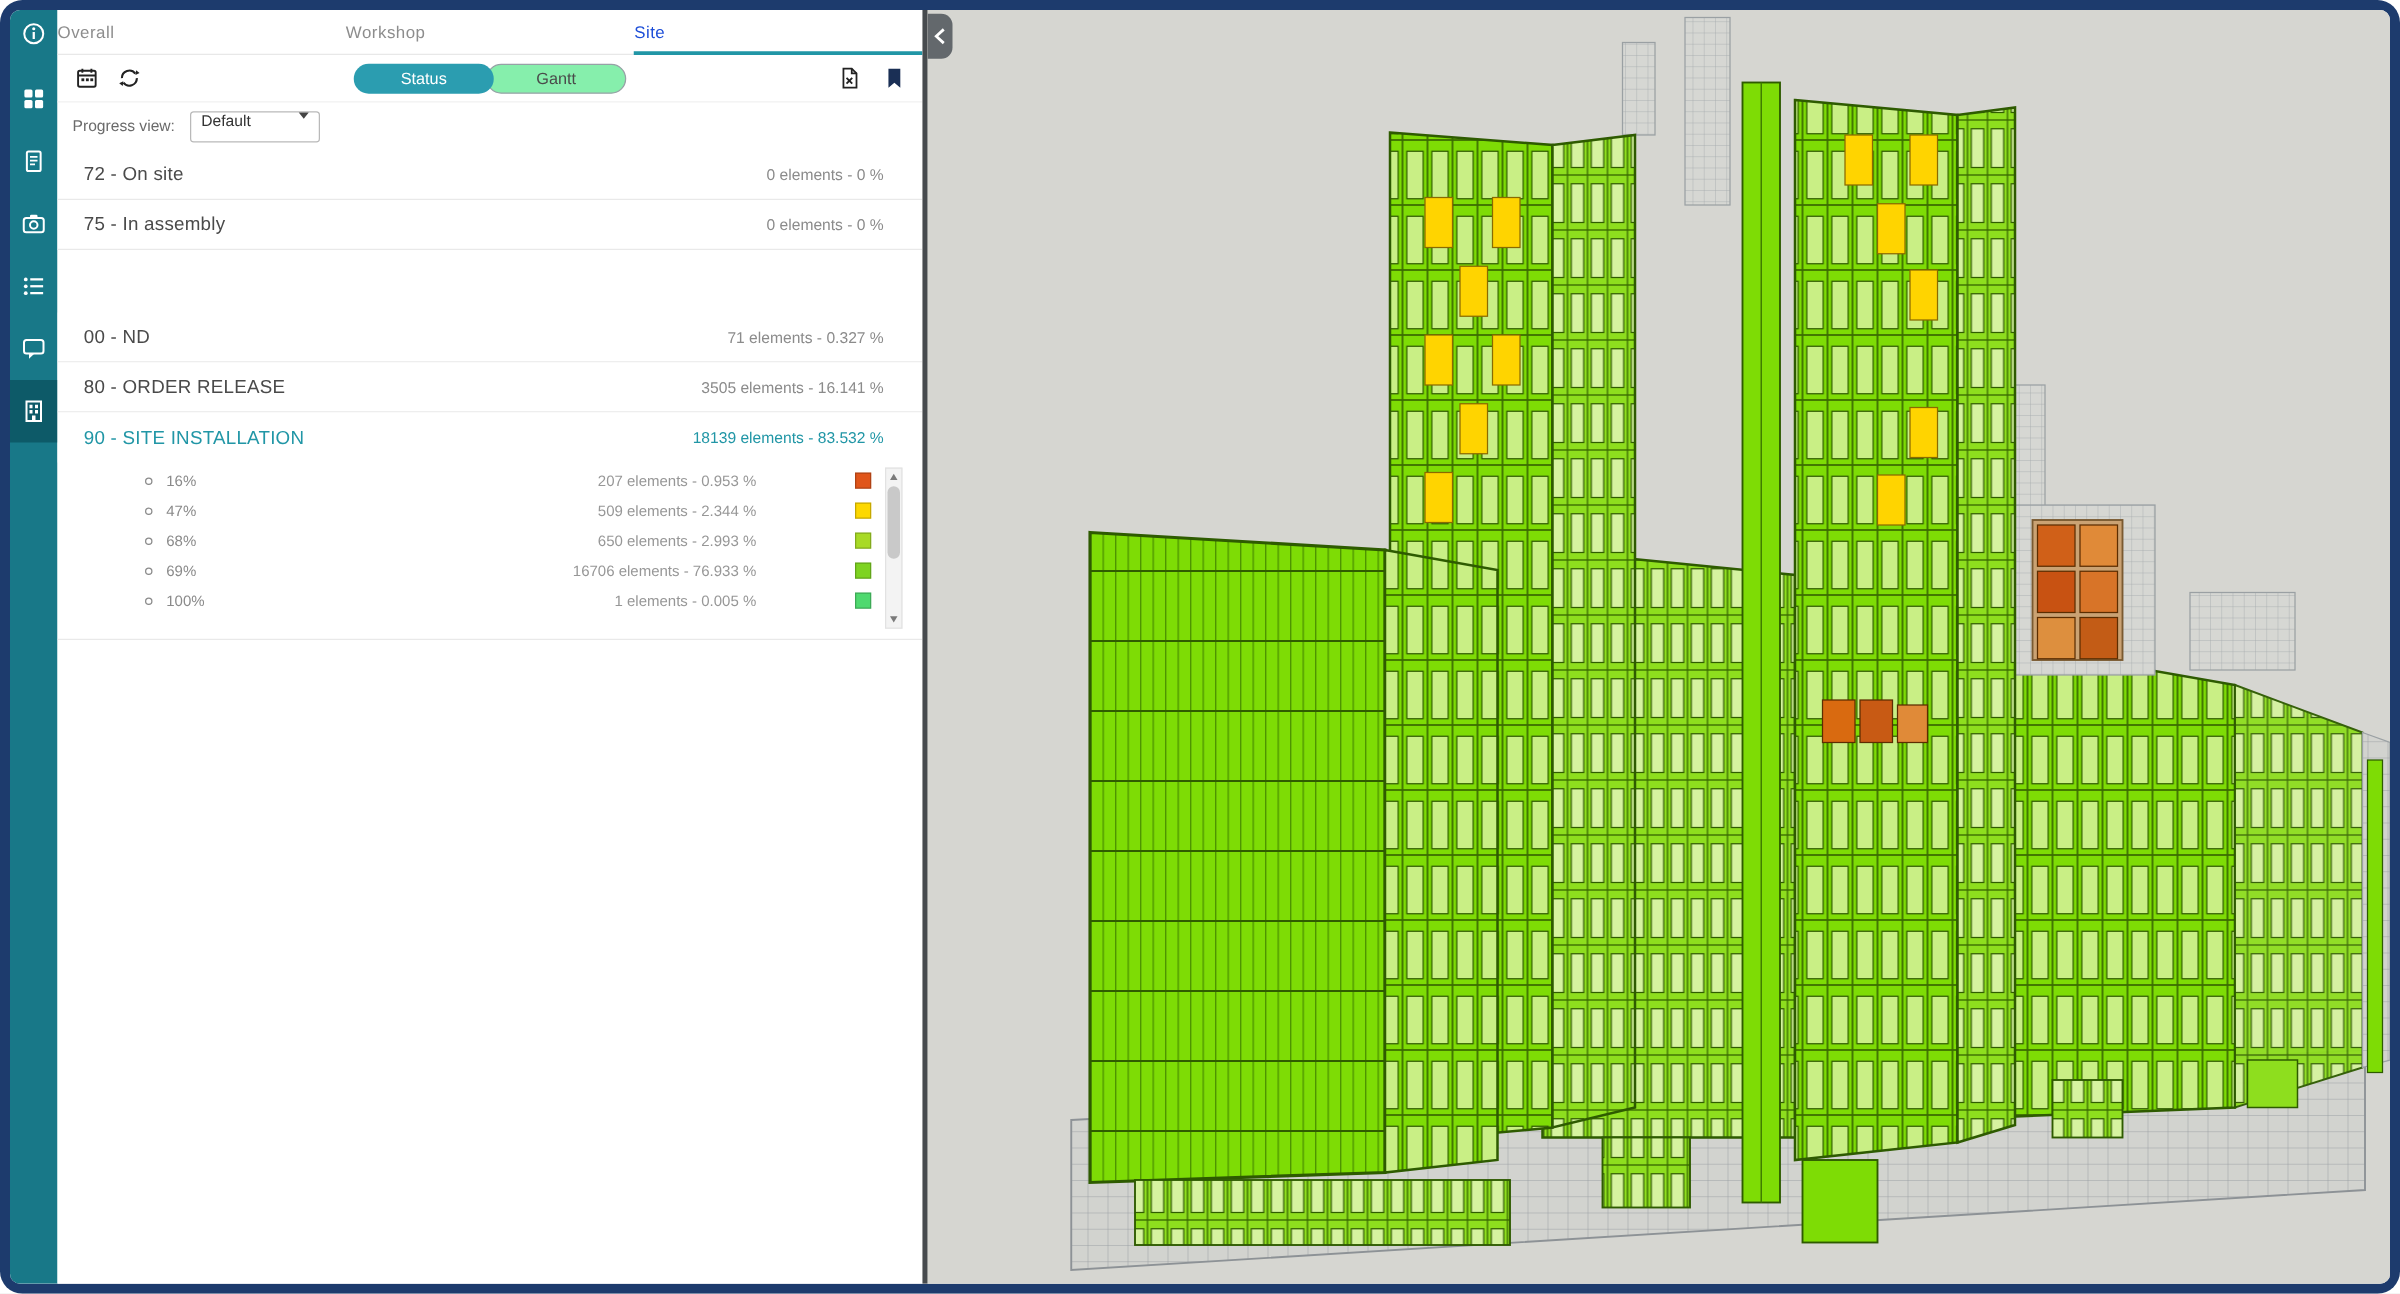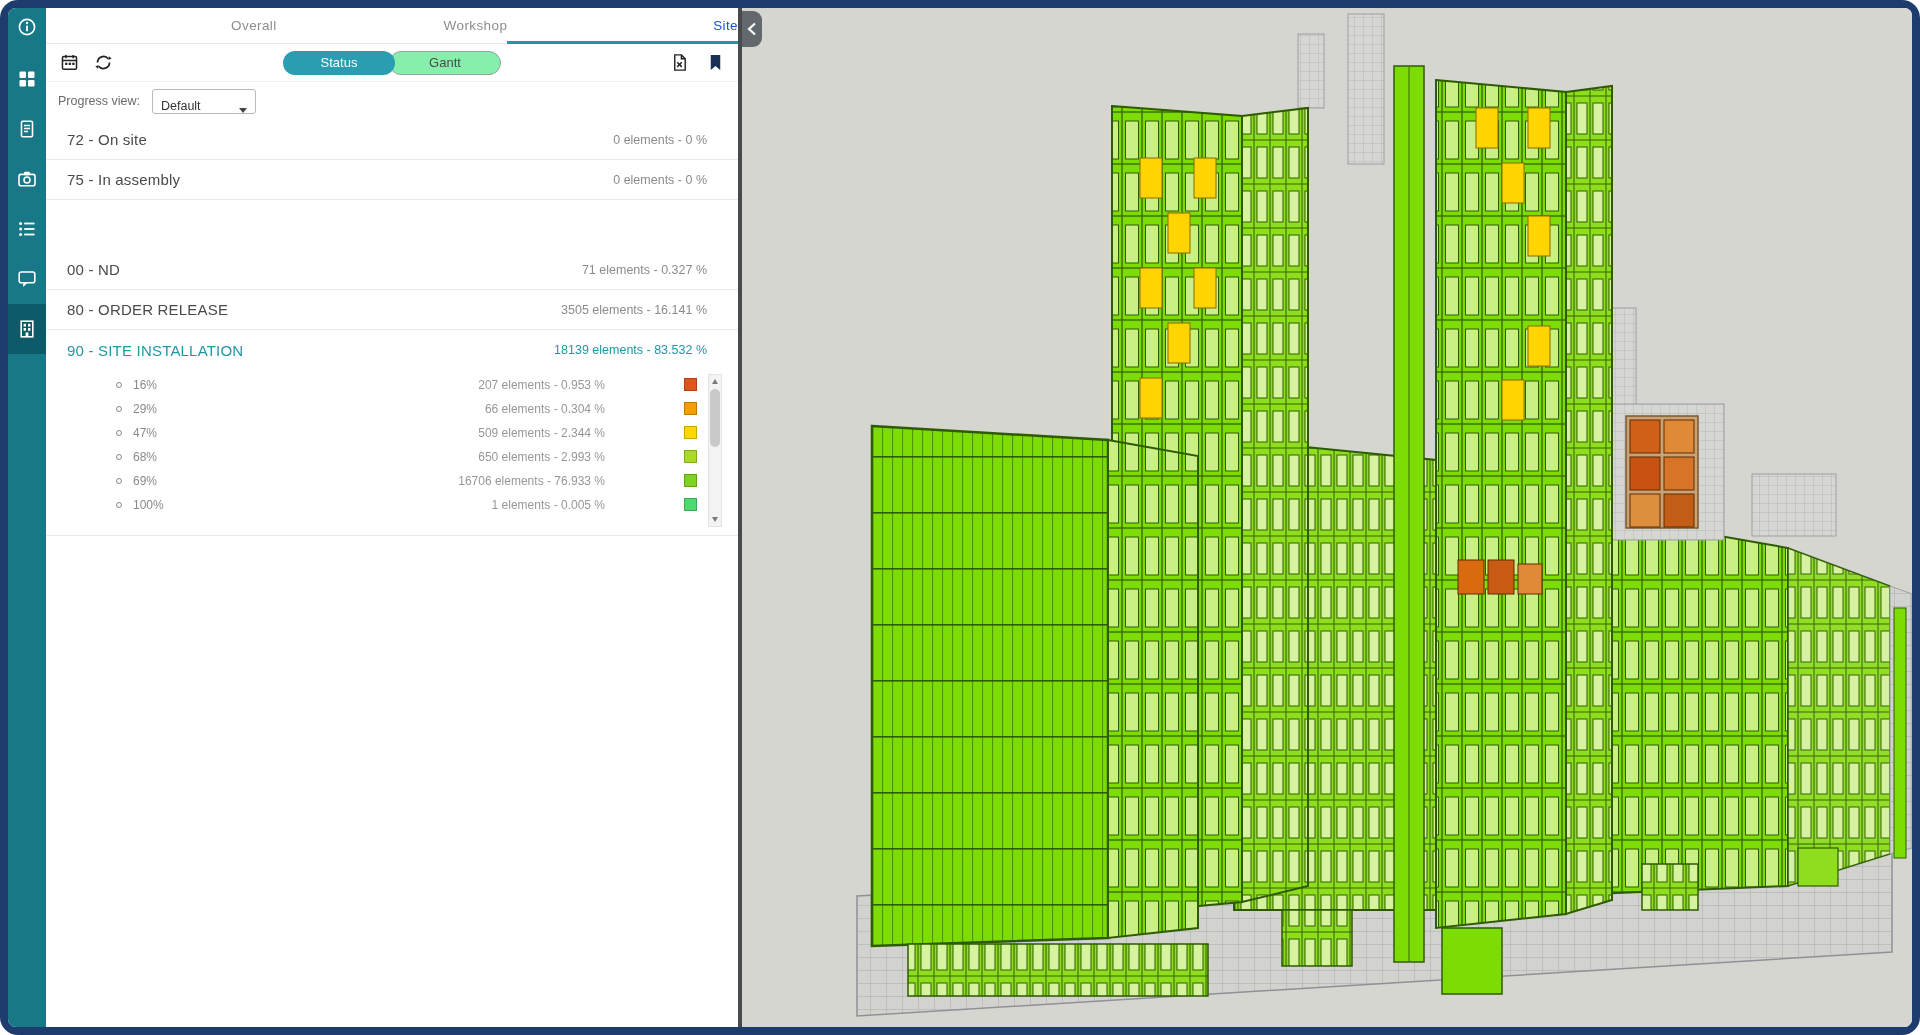--- a/index.html
+++ b/index.html
@@ -12,37 +12,37 @@
   
   .sidebar{width:38px;background:#187888;display:flex;flex-direction:column;align-items:center;flex:none}
   .side-btn{width:38px;height:50px;display:flex;align-items:center;justify-content:center;cursor:pointer}
   .side-btn.first{height:38px;margin-bottom:8px}
   .side-btn.active{background:#0d5a68}
   .side-btn svg{width:20px;height:20px}
 
   
   .panel{width:692px;flex:none;background:#fff;display:flex;flex-direction:column;position:relative}
   .tabs{height:36px;display:flex;border-bottom:1px solid #e8e8e8;flex:none}
-  .tab{flex:1;display:flex;align-items:center;justify-content:flex-end;font-size:13.5px;color:#8d8d8d;letter-spacing:.4px;cursor:pointer;position:relative}
+  .tab{flex:1;display:flex;align-items:center;justify-content:flex-start;font-size:13.5px;color:#8d8d8d;letter-spacing:.4px;cursor:pointer;position:relative}
   .tab.active{color:#1d4ed8}
   .tab.active::after{content:"";position:absolute;left:0;right:0;bottom:-1px;height:3px;background:#2196a6}
 
   .toolbar{height:38px;display:flex;align-items:center;padding:0 12px;position:relative;border-bottom:1px solid #f1f1f1;flex:none}
   .tool-group{display:flex;gap:12px;align-items:center}
   .tool-group.right{margin-left:auto;gap:14px}
   .tool-btn{width:22px;height:22px;display:flex;align-items:center;justify-content:center;cursor:pointer}
   .tool-btn svg{width:19px;height:19px}
   .seg{position:absolute;left:50%;transform:translateX(-50%);display:flex;align-items:flex-end}
   .seg-btn{width:112px;height:24px;display:flex;align-items:center;justify-content:center;font-size:13px;cursor:pointer}
   .seg-btn.on{background:#2b9db0;color:#fff;border-radius:13px;z-index:2}
   .seg-btn.off{background:#86efac;color:#4a4a4a;border:1px solid #97a1a6;border-radius:13px;margin-left:-6px;z-index:1}
 
   .progress-row{height:38px;display:flex;align-items:center;padding:0 12px;gap:12px;flex:none}
   .progress-label{font-size:12.5px;color:#6b6b6b}
-  .select{min-width:104px;height:25px;border:1px solid #b9b9b9;border-radius:3px;display:flex;align-items:flex-end;justify-content:space-between;gap:10px;padding:0 8px;font-size:12.5px;color:#333;cursor:pointer;background:#fff}
+  .select{min-width:104px;height:25px;border:1px solid #b9b9b9;border-radius:3px;display:flex;align-items:flex-start;justify-content:space-between;gap:10px;padding:0 8px;font-size:12.5px;color:#333;cursor:pointer;background:#fff}
   .select .chev{width:0;height:0;border-left:4px solid transparent;border-right:4px solid transparent;border-top:5px solid #444}
 
   .rows{flex:1;overflow:hidden}
   .row{height:40px;display:flex;align-items:center;justify-content:space-between;padding:0 31px 0 21px;border-bottom:1px solid #e9e9e9;cursor:pointer;background:#fff}
   .row-name{font-size:15px;font-weight:normal;color:#4a4a4a;letter-spacing:.2px}
   .row-val{font-size:12.5px;color:#8b8b8b}
   .spacer{height:50px}
   .row.site{border-bottom:none}
   .row.site .row-name,.row.site .row-val{color:#2196a6}
 
@@ -231,26 +231,20 @@
         <div class="sublist">
 
           <div class="subrow">
             <span class="dot"></span>
             <span class="sub-pct">16%</span>
             <span class="sub-val">207 elements - 0.953 %</span>
             <span class="swatch" style="background: rgb(224, 85, 26);"></span>
           </div>
           <div class="subrow">
             <span class="dot"></span>
-            <span class="sub-pct">29%</span>
-            <span class="sub-val">66 elements - 0.304 %</span>
-            <span class="swatch" style="background: rgb(245, 157, 0);"></span>
-          </div>
-          <div class="subrow">
-            <span class="dot"></span>
             <span class="sub-pct">47%</span>
             <span class="sub-val">509 elements - 2.344 %</span>
             <span class="swatch" style="background: rgb(253, 216, 0);"></span>
           </div>
           <div class="subrow">
             <span class="dot"></span>
             <span class="sub-pct">68%</span>
             <span class="sub-val">650 elements - 2.993 %</span>
             <span class="swatch" style="background: rgb(168, 218, 38);"></span>
           </div>

